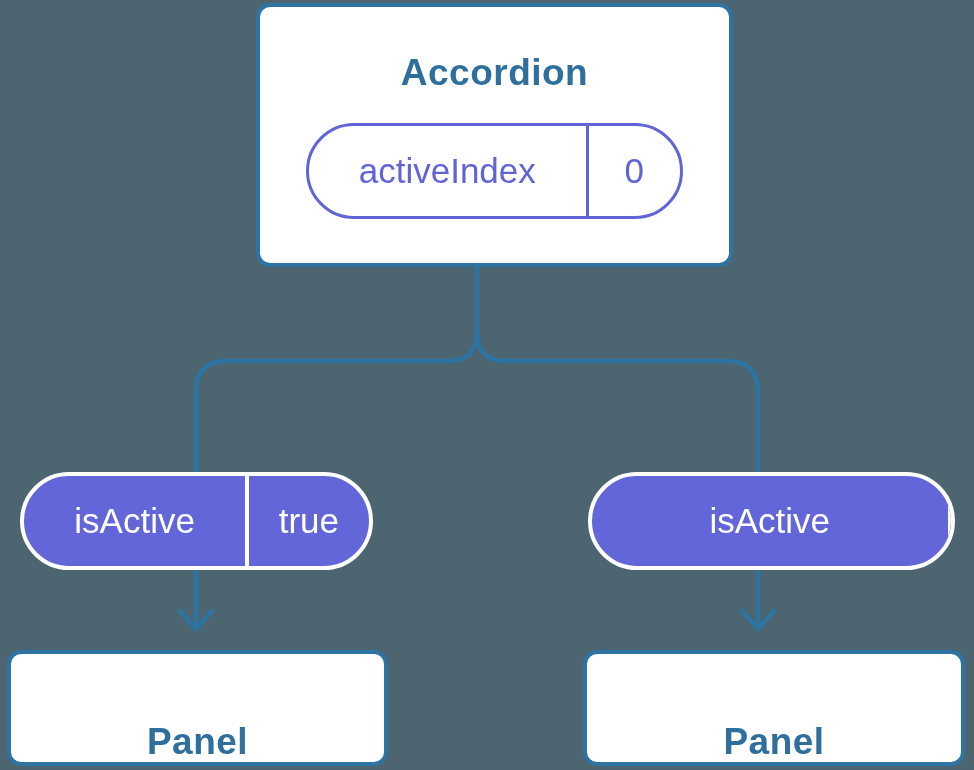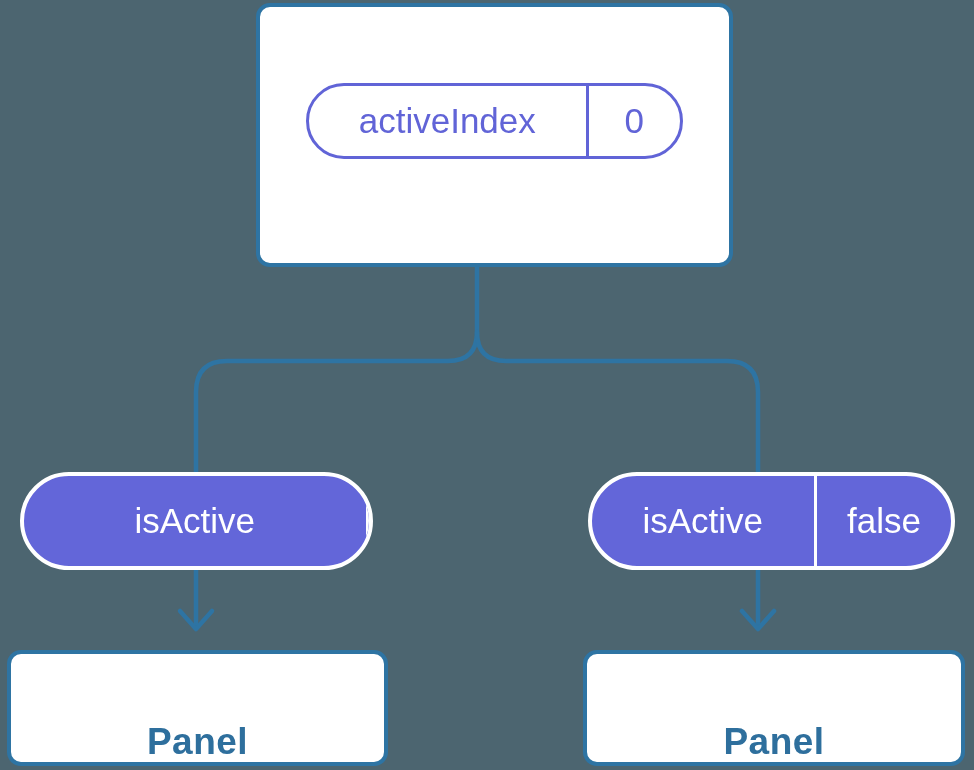--- a/index.html
+++ b/index.html
@@ -32,21 +32,21 @@
     padding-top:46px;
   }
   .node-title{
     font-size:37px;font-weight:600;
     color:var(--heading_blue);
     line-height:40px;
     letter-spacing:0.5px;
   }
   .state-pill{
     margin-top:30px;
-    width:377px;height:76px;
+    width:377px;height:96px;
     border:3px solid var(--pill_purple);
     border-radius:60px;
     box-sizing:border-box;
     display:flex;align-items:stretch;
     color:var(--pill_purple);
     font-size:35px;
     overflow:hidden;
   }
   .cell{display:flex;align-items:center;justify-content:center;white-space:nowrap;}
   .cell.name{flex:1;}
@@ -83,36 +83,37 @@
 <div class="canvas">
 
   <svg class="connectors" width="974" height="770" viewBox="0 0 974 770" aria-hidden="true">
     <path d="M477 264 L477 332 Q477 361 448 361 L227 361 Q196 361 196 392 L196 628"></path>
     <path d="M180 611 L196 629 L212 611"></path>
     <path d="M477 332 Q477 361 506 361 L727 361 Q758 361 758 392 L758 628"></path>
     <path d="M742 611 L758 629 L774 611"></path>
   </svg>
 
   <div class="node accordion">
+    <div class="node-title">Accordion</div>
     <div class="state-pill">
       <div class="cell name">activeIndex</div>
       <div class="divider"></div>
       <div class="cell value">0</div>
     </div>
   </div>
 
   <div class="prop-pill prop-left">
     <div class="cell name">isActive</div>
     <div class="divider"></div>
+    <div class="cell value">true</div>
   </div>
 
   <div class="prop-pill prop-right">
     <div class="cell name">isActive</div>
     <div class="divider"></div>
-    <div class="cell value">false</div>
   </div>
 
   <div class="node panel panel-left">
     <div class="node-title">Panel</div>
   </div>
 
   <div class="node panel panel-right">
     <div class="node-title">Panel</div>
   </div>
 

